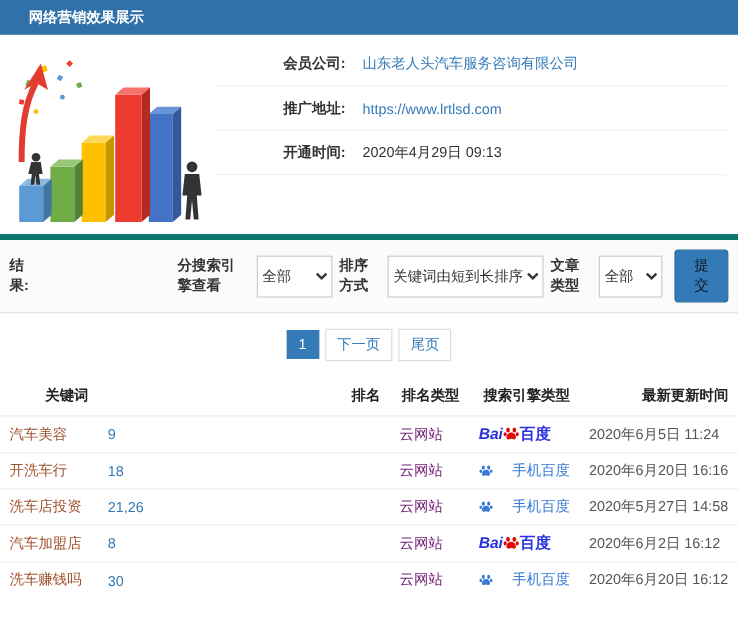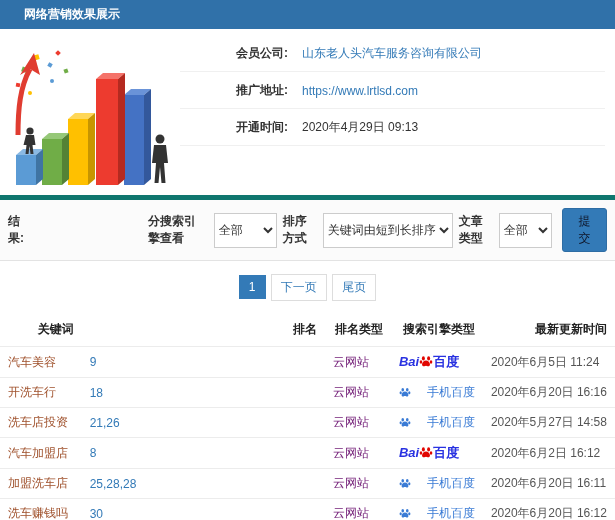--- a/index.html
+++ b/index.html
@@ -225,33 +225,20 @@
         <td><span class="baidu-logo"><b class="bai">Bai</b><svg width="14" height="14" viewBox="0 0 24 24" fill="#e10601" style="vertical-align:-2px">
               <ellipse cx="7.5" cy="7.5" rx="2.6" ry="3.6"></ellipse>
               <ellipse cx="16.5" cy="7.5" rx="2.6" ry="3.6"></ellipse>
               <ellipse cx="3.4" cy="13.5" rx="2.2" ry="3"></ellipse>
               <ellipse cx="20.6" cy="13.5" rx="2.2" ry="3"></ellipse>
               <path d="M12 11c-3.8 0-6.8 3.6-6.8 6.9 0 2.4 1.9 3.4 3.9 2.9 1.4-.4 1.9-.8 2.9-.8s1.5.4 2.9.8c2 .5 3.9-.5 3.9-2.9C18.8 14.6 15.8 11 12 11z"></path>
             </svg><b class="bdu">百度</b></span></td>
         <td class="time">2020年6月2日 16:12</td>
       </tr>
       <tr>
-        <td class="kw">加盟洗车店</td>
-        <td class="rank-val">25,28,28</td>
-        <td class="rank-type">云网站</td>
-        <td><span class="mobile-baidu"><svg width="12" height="12" viewBox="0 0 24 24" fill="#3a7bd5" style="vertical-align:-2px">
-              <ellipse cx="7.5" cy="7.5" rx="2.6" ry="3.6"></ellipse>
-              <ellipse cx="16.5" cy="7.5" rx="2.6" ry="3.6"></ellipse>
-              <ellipse cx="3.4" cy="13.5" rx="2.2" ry="3"></ellipse>
-              <ellipse cx="20.6" cy="13.5" rx="2.2" ry="3"></ellipse>
-              <path d="M12 11c-3.8 0-6.8 3.6-6.8 6.9 0 2.4 1.9 3.4 3.9 2.9 1.4-.4 1.9-.8 2.9-.8s1.5.4 2.9.8c2 .5 3.9-.5 3.9-2.9C18.8 14.6 15.8 11 12 11z"></path>
-            </svg><span class="mb-text">手机百度</span></span></td>
-        <td class="time">2020年6月20日 16:11</td>
-      </tr>
-      <tr>
         <td class="kw">洗车赚钱吗</td>
         <td class="rank-val">30</td>
         <td class="rank-type">云网站</td>
         <td><span class="mobile-baidu"><svg width="12" height="12" viewBox="0 0 24 24" fill="#3a7bd5" style="vertical-align:-2px">
               <ellipse cx="7.5" cy="7.5" rx="2.6" ry="3.6"></ellipse>
               <ellipse cx="16.5" cy="7.5" rx="2.6" ry="3.6"></ellipse>
               <ellipse cx="3.4" cy="13.5" rx="2.2" ry="3"></ellipse>
               <ellipse cx="20.6" cy="13.5" rx="2.2" ry="3"></ellipse>
               <path d="M12 11c-3.8 0-6.8 3.6-6.8 6.9 0 2.4 1.9 3.4 3.9 2.9 1.4-.4 1.9-.8 2.9-.8s1.5.4 2.9.8c2 .5 3.9-.5 3.9-2.9C18.8 14.6 15.8 11 12 11z"></path>
             </svg><span class="mb-text">手机百度</span></span></td>

